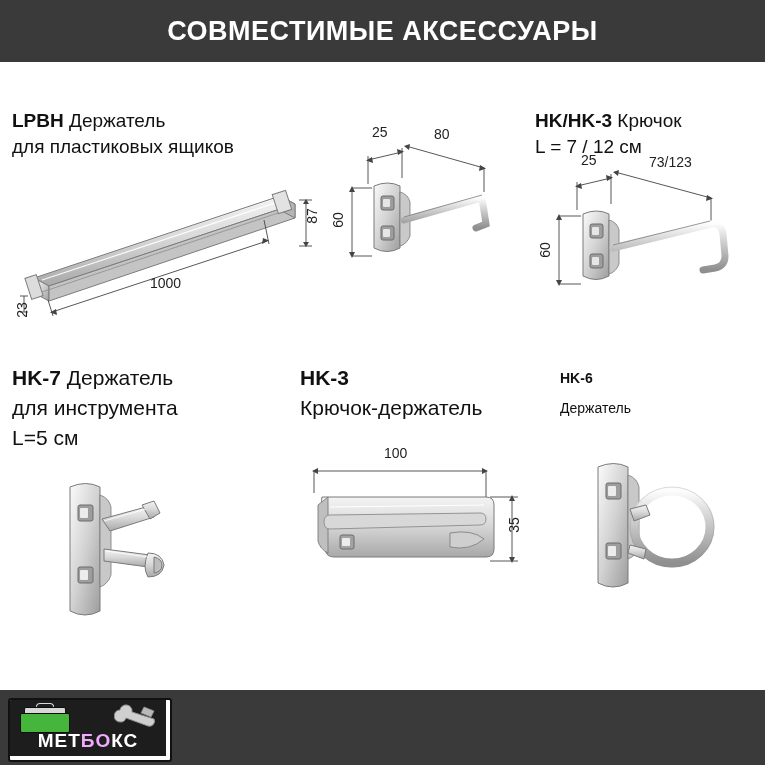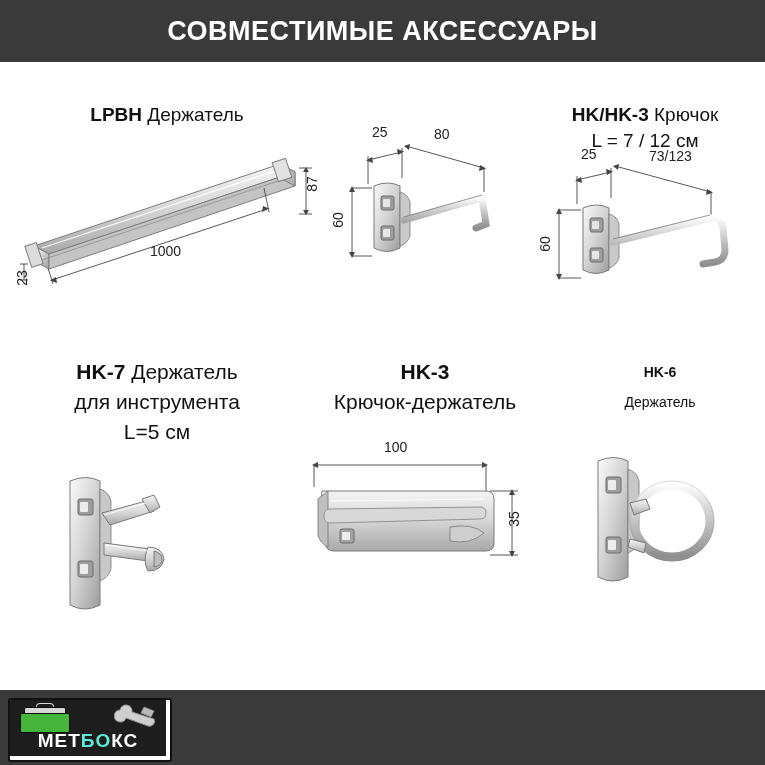--- a/index.html
+++ b/index.html
@@ -45,24 +45,24 @@
     left: 0;
     top: 62px;
     width: 765px;
     height: 628px;
   }
   .cell {
     position: absolute;
     box-sizing: border-box;
   }
   .cell-title {
-    text-align: center;
     font-size: 19px;
     line-height: 26px;
     color: #111;
+    margin-top: 6px;
   }
   .cell-title b {
     font-weight: bold;
   }
   .figure {
     position: relative;
     width: 100%;
   }
   .dim-label {
     position: absolute;
@@ -141,38 +141,39 @@
     position: absolute;
     left: 6px;
     bottom: 4px;
     width: 144px;
     text-align: center;
     color: #ffffff;
     font-size: 19px;
     font-weight: bold;
     letter-spacing: 1px;
   }
-  .logo-text .accent { color: #5eead4; }
+  .logo-text .accent { color: #f0abfc; }
   svg { display: block; }
 </style>
 </head>
 <body>
 
 <div class="page">
 
   <div class="header">
     <div class="header-title">СОВМЕСТИМЫЕ АКСЕССУАРЫ</div>
   </div>
 
   <div class="grid">
 
     <div class="cell" style="left:12px; top:40px; width:310px; height:250px;">
       <div class="cell-title">
         <span><b>LPBH</b>
         <span>Держатель</span></span><br>
+        <span>для пластиковых ящиков</span>
       </div>
       <div class="figure" style="height:175px;">
         <svg width="310" height="175" viewBox="0 0 310 175">
           <defs>
             <linearGradient id="metal1" x1="0" y1="0" x2="0" y2="1">
               <stop offset="0%" stop-color="#f4f4f4"></stop>
               <stop offset="45%" stop-color="#d9d9d9"></stop>
               <stop offset="100%" stop-color="#a8a8a8"></stop>
             </linearGradient>
             <linearGradient id="metal2" x1="0" y1="0" x2="1" y2="1">

